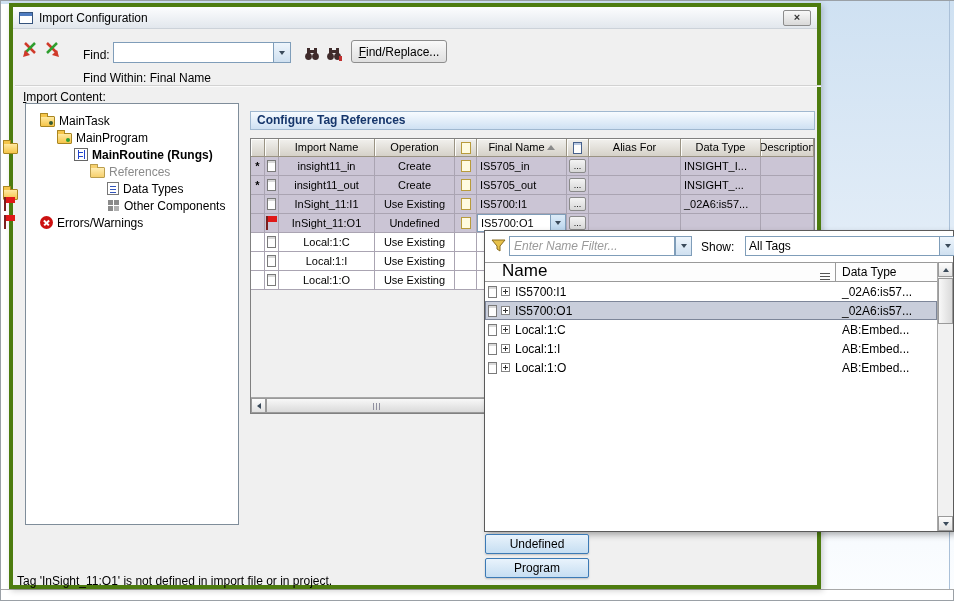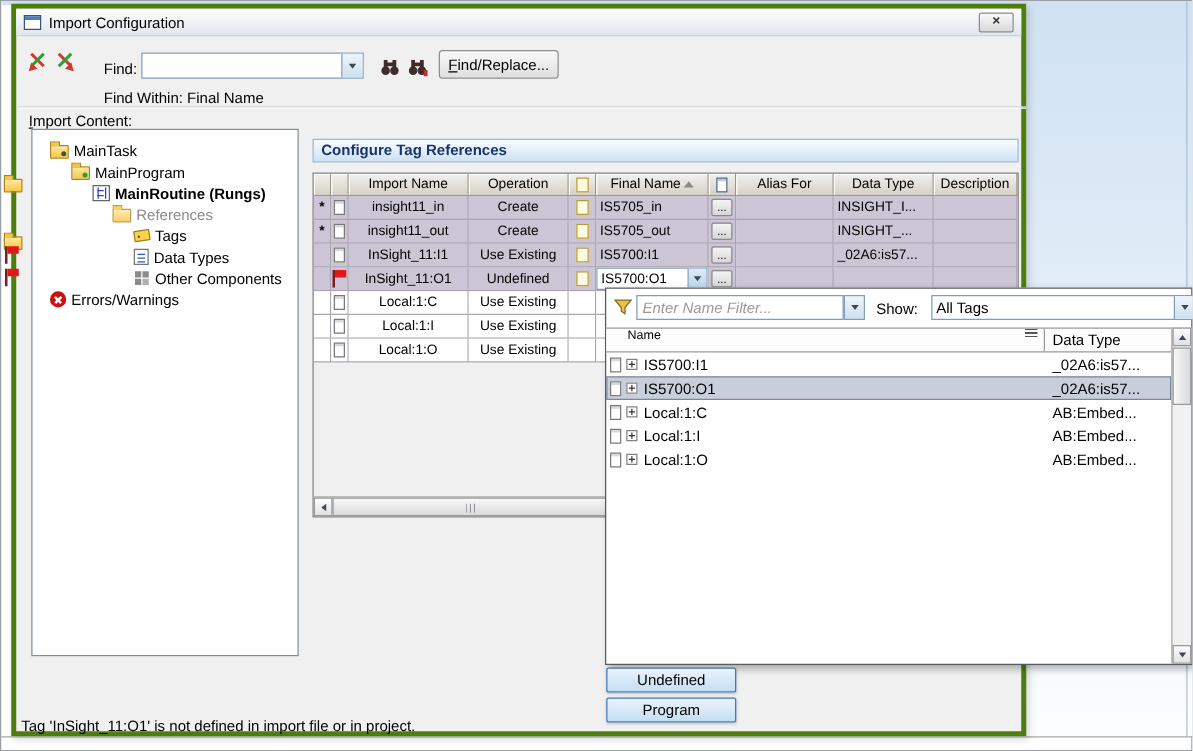--- a/index.html
+++ b/index.html
@@ -96,21 +96,21 @@
   
   .ptitle { background:linear-gradient(#f7fbff,#cfe1f3); border:1px solid #a0b8d0;
             font-weight:bold; color:#16366b; font-size:12px; line-height:17px; padding-left:6px; }
 
   .gframe { border:1px solid #808080; background:#f0f0f0; overflow:hidden; }
   .ghead { display:flex; height:18px; }
   .hc { background:linear-gradient(#f2f1ee,#d5d1c8); border-right:1px solid #9a9383; border-bottom:1px solid #9a9383;
         box-shadow:inset 1px 1px 0 #fdfdfb; font-size:11px; line-height:17px; text-align:left;
         overflow:hidden; white-space:nowrap; display:flex; align-items:center; justify-content:center; gap:2px; }
   .c0{width:14px;flex:none}.c1{width:14px;flex:none}.c2{width:96px;flex:none}.c3{width:80px;flex:none}
-  .c4{width:22px;flex:none}.c5{width:90px;flex:none}.c6{width:22px;flex:none}.c7{width:78px;flex:none}
+  .c4{width:22px;flex:none}.c5{width:90px;flex:none}.c6{width:22px;flex:none}.c7{width:92px;flex:none}
   .c8{width:80px;flex:none}.c9{flex:1}
   .sort-asc { display:inline-block; width:0; height:0; border-left:4px solid transparent;
               border-right:4px solid transparent; border-bottom:5px solid #8a8a8a; }
 
   .grow { display:flex; height:19px; }
   .cell { border-right:1px solid #aaa4b2; border-bottom:1px solid #aaa4b2; font-size:11px; line-height:18px;
           overflow:hidden; white-space:nowrap; padding:0 3px; }
   .lav { background:#cbc5d5; }
   .wht { background:#fff; }
   .tc { text-align:center; }
@@ -146,21 +146,21 @@
   .pk-filter { position:absolute; left:24px; top:5px; width:166px; height:20px; background:#fff;
                border:1px solid #7f9db9; padding:2px 4px; overflow:hidden; white-space:nowrap; }
   .pk-filter .ph { font-style:italic; color:#9a9a9a; font-size:12px; }
   .pk-filter-dd { position:absolute; left:190px; top:5px; width:17px; height:20px;
                   background:linear-gradient(#eef5fc,#cfe0f0); border:1px solid #7f9db9;
                   display:flex; align-items:center; justify-content:center; }
   .pk-show { position:absolute; left:216px; top:9px; font-size:12px; }
   .pk-combo { position:absolute; left:252px; top:5px; width:212px; height:20px;margin-left:8px; }
   .pk-head { position:absolute; left:0; top:31px; right:0; height:20px; border-top:1px solid #9a9a9a;
              border-bottom:1px solid #9a9a9a; display:flex; background:#fdfdfd; }
-  .pk-hname { flex:1; display:flex; align-items:flex-start; padding-left:17px; font-size:10px;
+  .pk-hname { flex:1; display:flex; align-items:flex-end; padding-left:17px; font-size:17px;
               border-right:1px solid #9a9a9a; }
   .pk-htype { width:101px; flex:none; display:flex; align-items:center; padding-left:6px; font-size:12px;
               margin-right:16px; }
   .colfilter { margin-left:auto; margin-right:5px; width:10px; height:8px;
                background:repeating-linear-gradient(180deg,#555 0 1px,transparent 1px 3px); }
   .pk-rows { position:absolute; left:0; top:51px; right:16px; }
   .pk-row { display:flex; align-items:center; height:19px; padding-left:3px; }
   .pk-row.sel { background:#c9cedb; box-shadow:inset 0 0 0 1px #7d8699; }
   .plusbox { width:9px; height:9px; border:1px solid #848484; background:#fff; position:relative;
              flex:none; margin:0 5px 0 4px; }
@@ -263,24 +263,20 @@
       </div>
       <div class="titem" style="padding-left:48px">
         <span class="ic ic-ladder"></span>
         <span class="tlabel bold">MainRoutine (Rungs)</span>
       </div>
       <div class="titem" style="padding-left:64px">
         <span class="ic ic-folder" style="opacity:.8"></span>
         <span class="tlabel muted">References</span>
       </div>
       <div class="titem" style="padding-left:81px">
-        <span class="ic ic-tag"></span>
-        <span class="tlabel">Tags</span>
-      </div>
-      <div class="titem" style="padding-left:81px">
         <span class="ic ic-dt"></span>
         <span class="tlabel">Data Types</span>
       </div>
       <div class="titem" style="padding-left:81px">
         <span class="ic ic-comp"></span>
         <span class="tlabel">Other Components</span>
       </div>
       <div class="titem" style="padding-left:14px">
         <span class="ic ic-err"></span>
         <span class="tlabel">Errors/Warnings</span>

